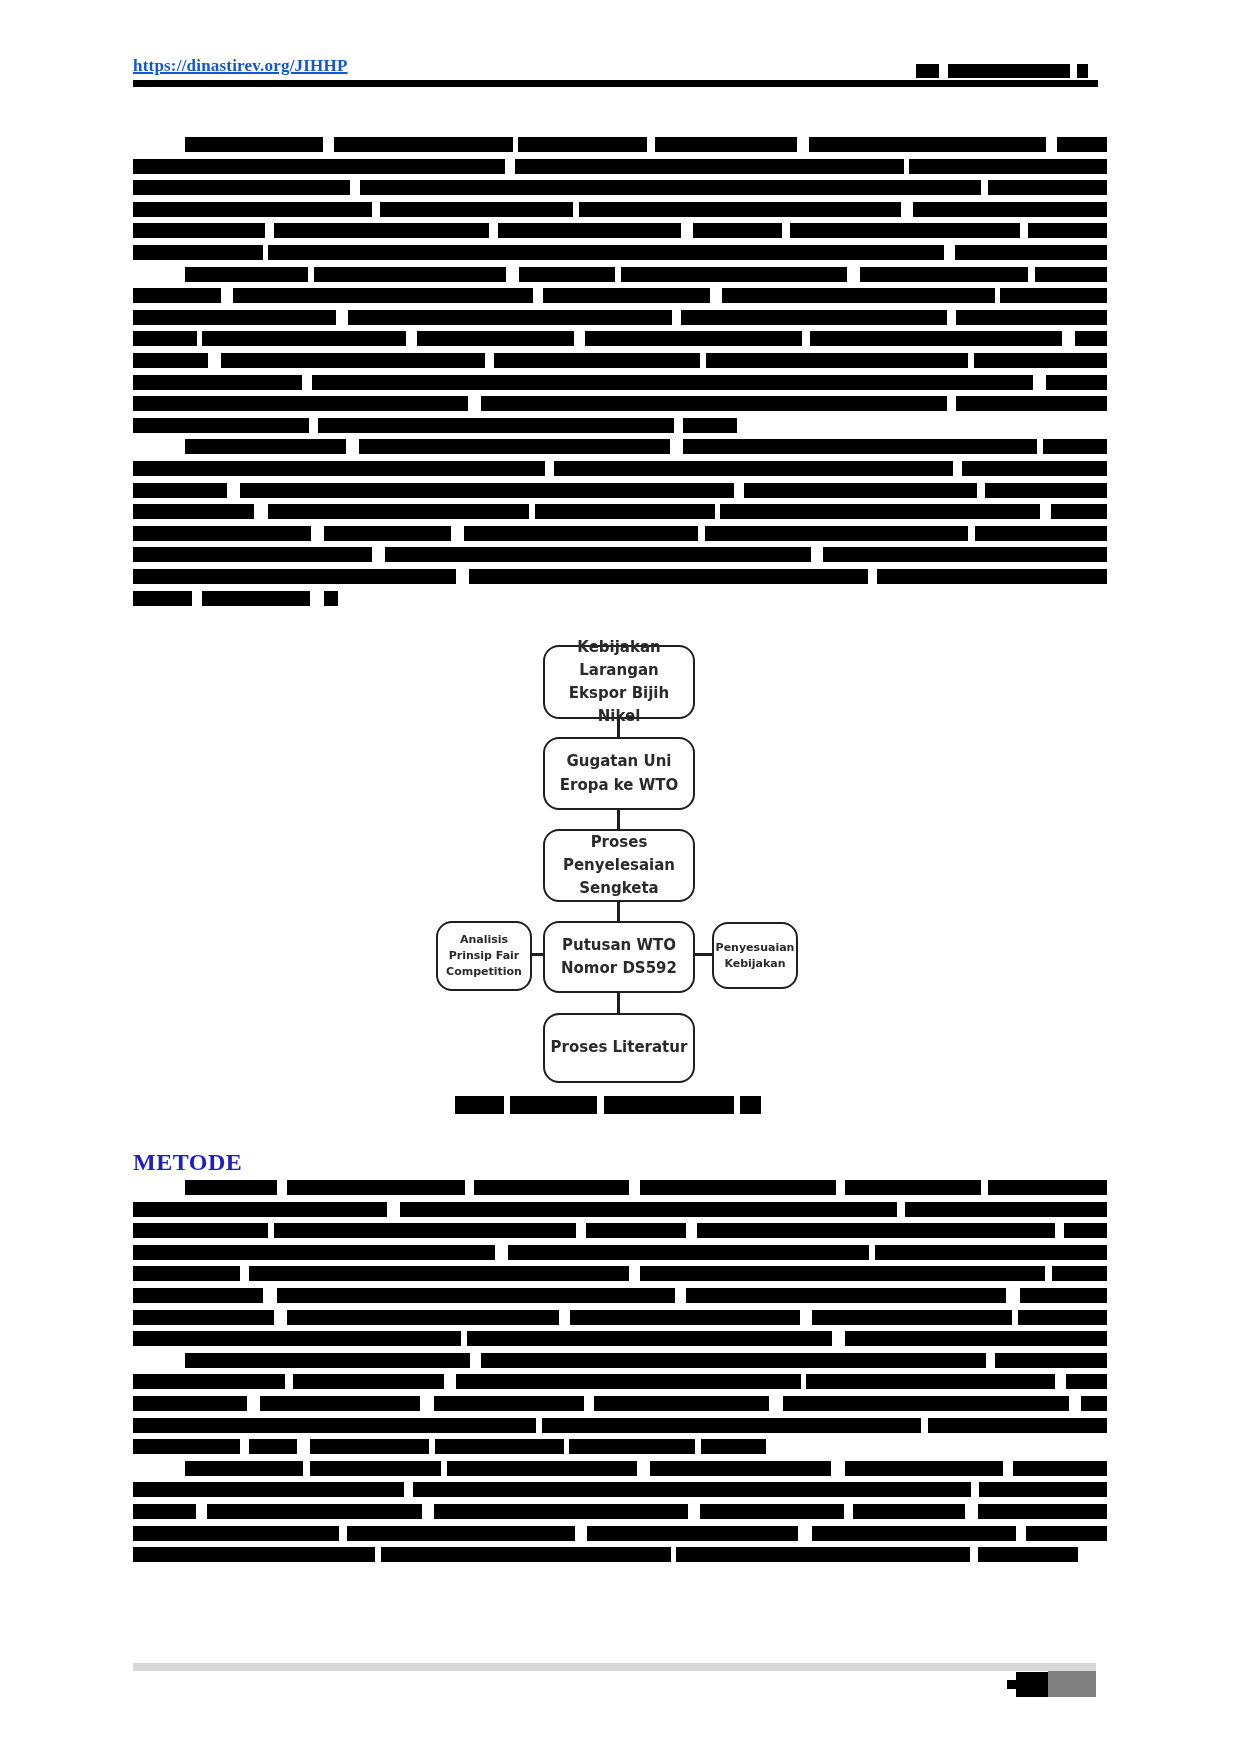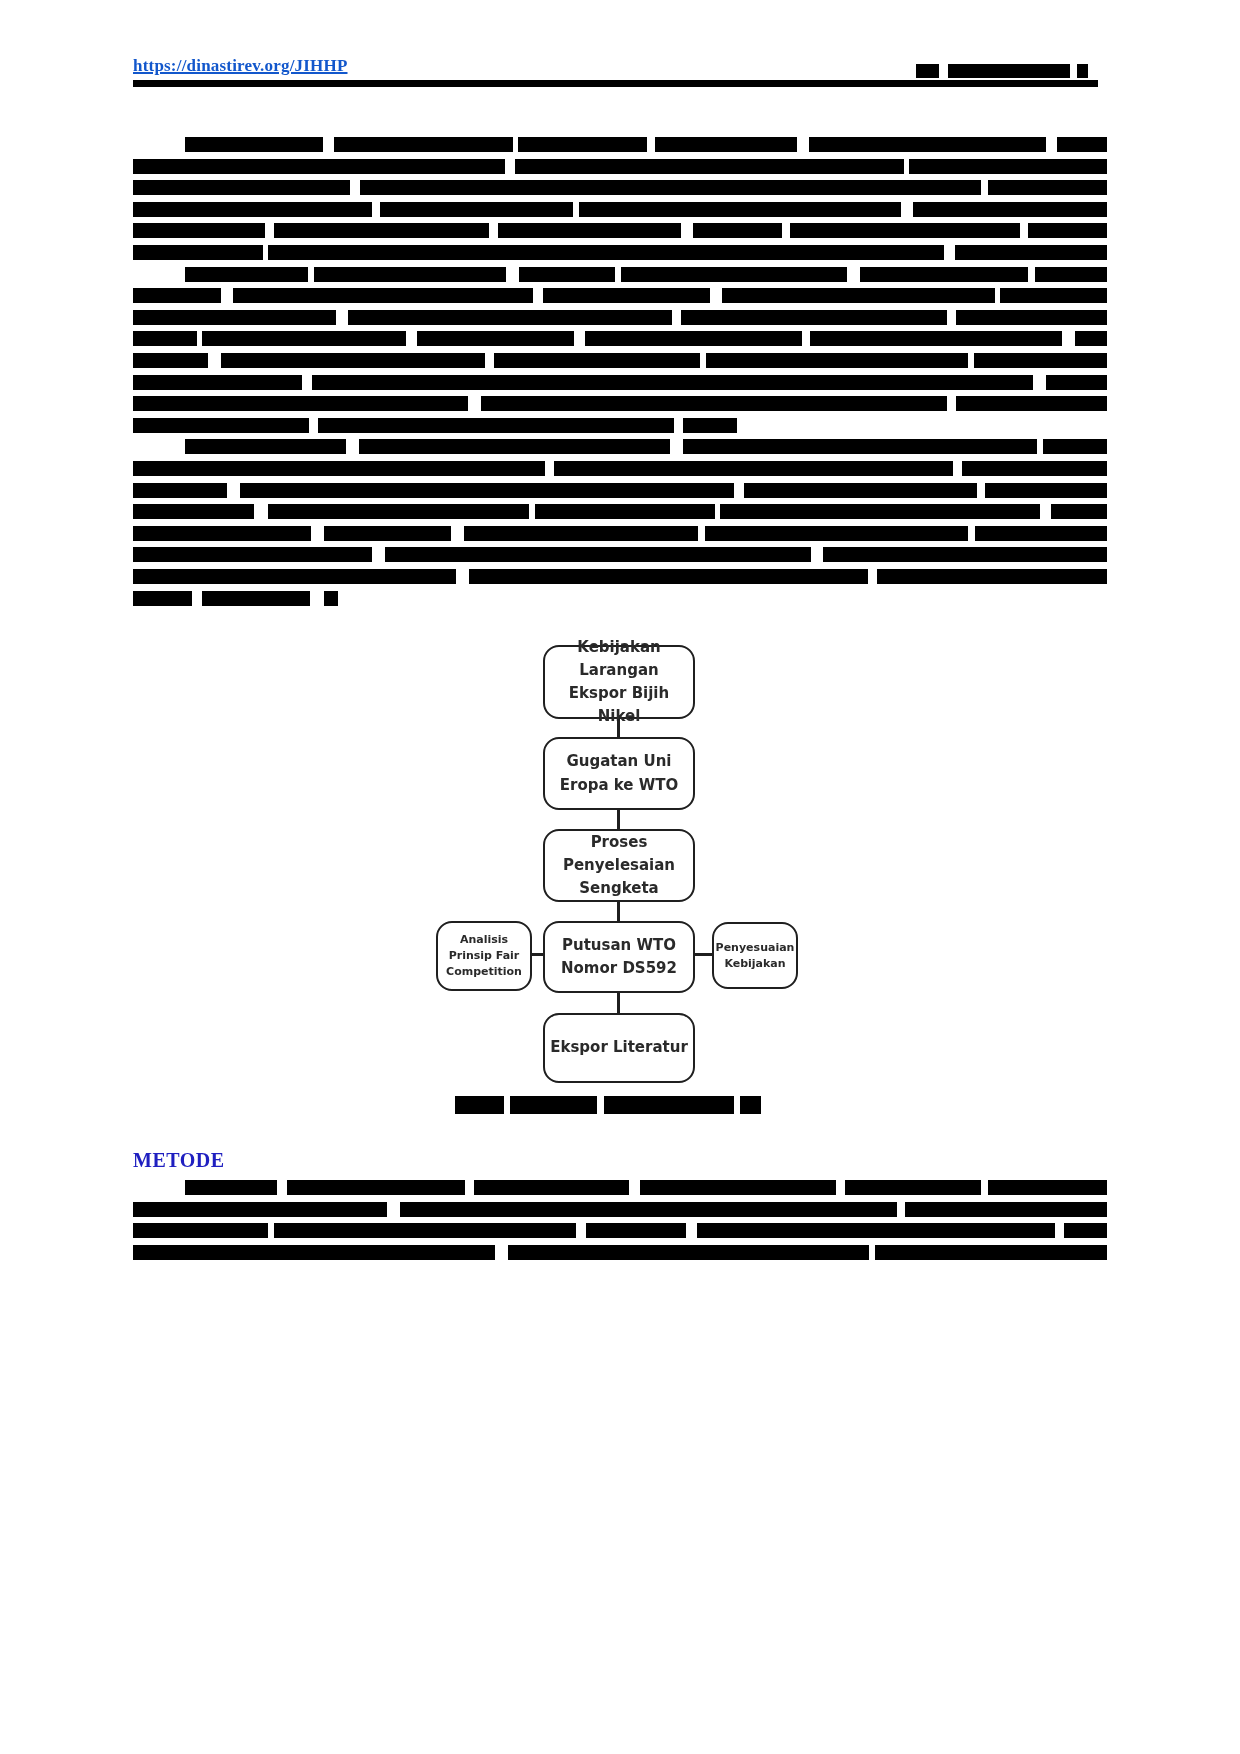--- a/index.html
+++ b/index.html
@@ -8,21 +8,21 @@
     --heading-color:#1f1fc0;
     --node-border:#1f1f1f;
     --node-text:#2a2a2a;
     --footer-rule:#d8d8d8;
     --footer-gray:#808080;
     --paper-bg:#ffffff;
   }
   html,body{margin:0;padding:0;background:#ffffff;}
   #page{
     position:relative;
-    width:1240px;height:1260px;
+    width:1240px;height:1754px;
     background:var(--paper-bg);
     overflow:hidden;
     font-family:"Liberation Serif", serif;
   }
   
   .header-link{
     position:absolute;left:133px;top:56px;
     font-family:"Liberation Serif", serif;
     font-weight:bold;font-size:17px;
     color:var(--link-color);
@@ -50,21 +50,21 @@
     white-space:pre-line;
     box-sizing:border-box;
   }
   .flow-node.main{font-size:15px;line-height:1.55;}
   .flow-node.side{font-size:11px;line-height:1.45;}
   .connector{position:absolute;background:var(--node-border);}
   
   .metode-heading{
     position:absolute;left:133px;top:1149px;
     font-family:"Liberation Serif", serif;
-    font-weight:bold;font-size:20px;
+    font-weight:bold;font-size:24px;
     color:var(--heading-color);
     letter-spacing:0.5px;
   }
   
   .footer-rule{
     position:absolute;left:133px;top:1663px;width:963px;height:8px;
     background:var(--footer-rule);
   }
   .footer-black-box{
     position:absolute;left:1016px;top:1672px;width:32px;height:25px;
@@ -340,21 +340,21 @@
     <div class="connector" style="left:532px;top:953px;width:11px;height:3px;"></div>
 
     <div class="flow-node main" style="left:543px;top:921px;width:152px;height:72px;">Putusan WTO
 Nomor DS592</div>
 
     <div class="connector" style="left:695px;top:953px;width:17px;height:3px;"></div>
     <div class="flow-node side" style="left:712px;top:922px;width:86px;height:67px;">Penyesuaian
 Kebijakan</div>
 
     <div class="connector" style="left:617px;top:993px;width:3px;height:20px;"></div>
-    <div class="flow-node main" style="left:543px;top:1013px;width:152px;height:70px;">Ekspor Literatur</div>
+    <div class="flow-node main" style="left:543px;top:1013px;width:152px;height:70px;">Proses Literatur</div>
   </div>
 
   <div class="metode-heading">METODE</div>
 
   <div class="footer-rule"></div>
   <div class="footer-black-notch"></div>
   <div class="footer-black-box"></div>
   <div class="footer-gray-box"></div>
 
 </div>

